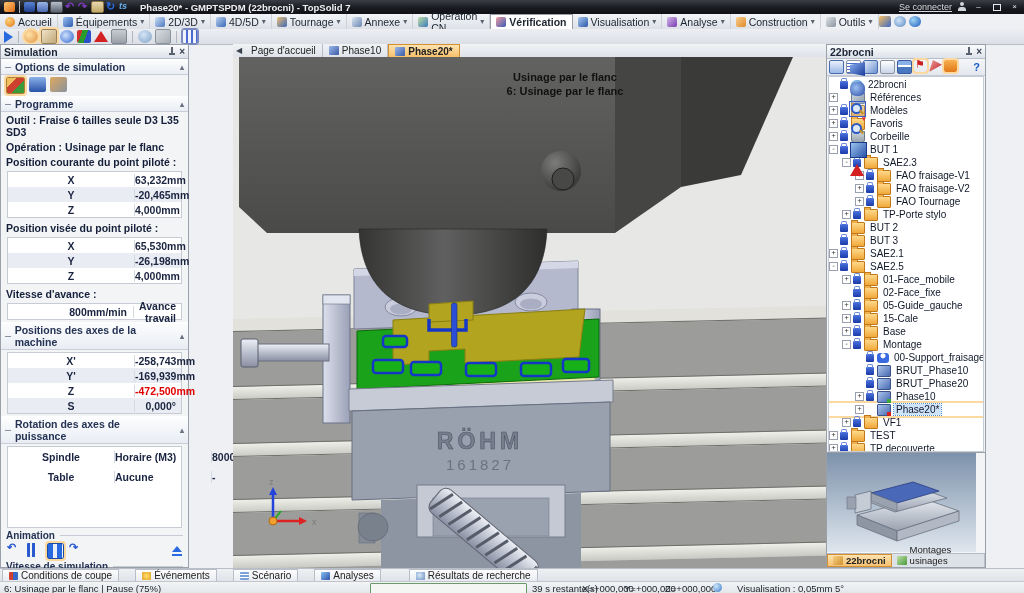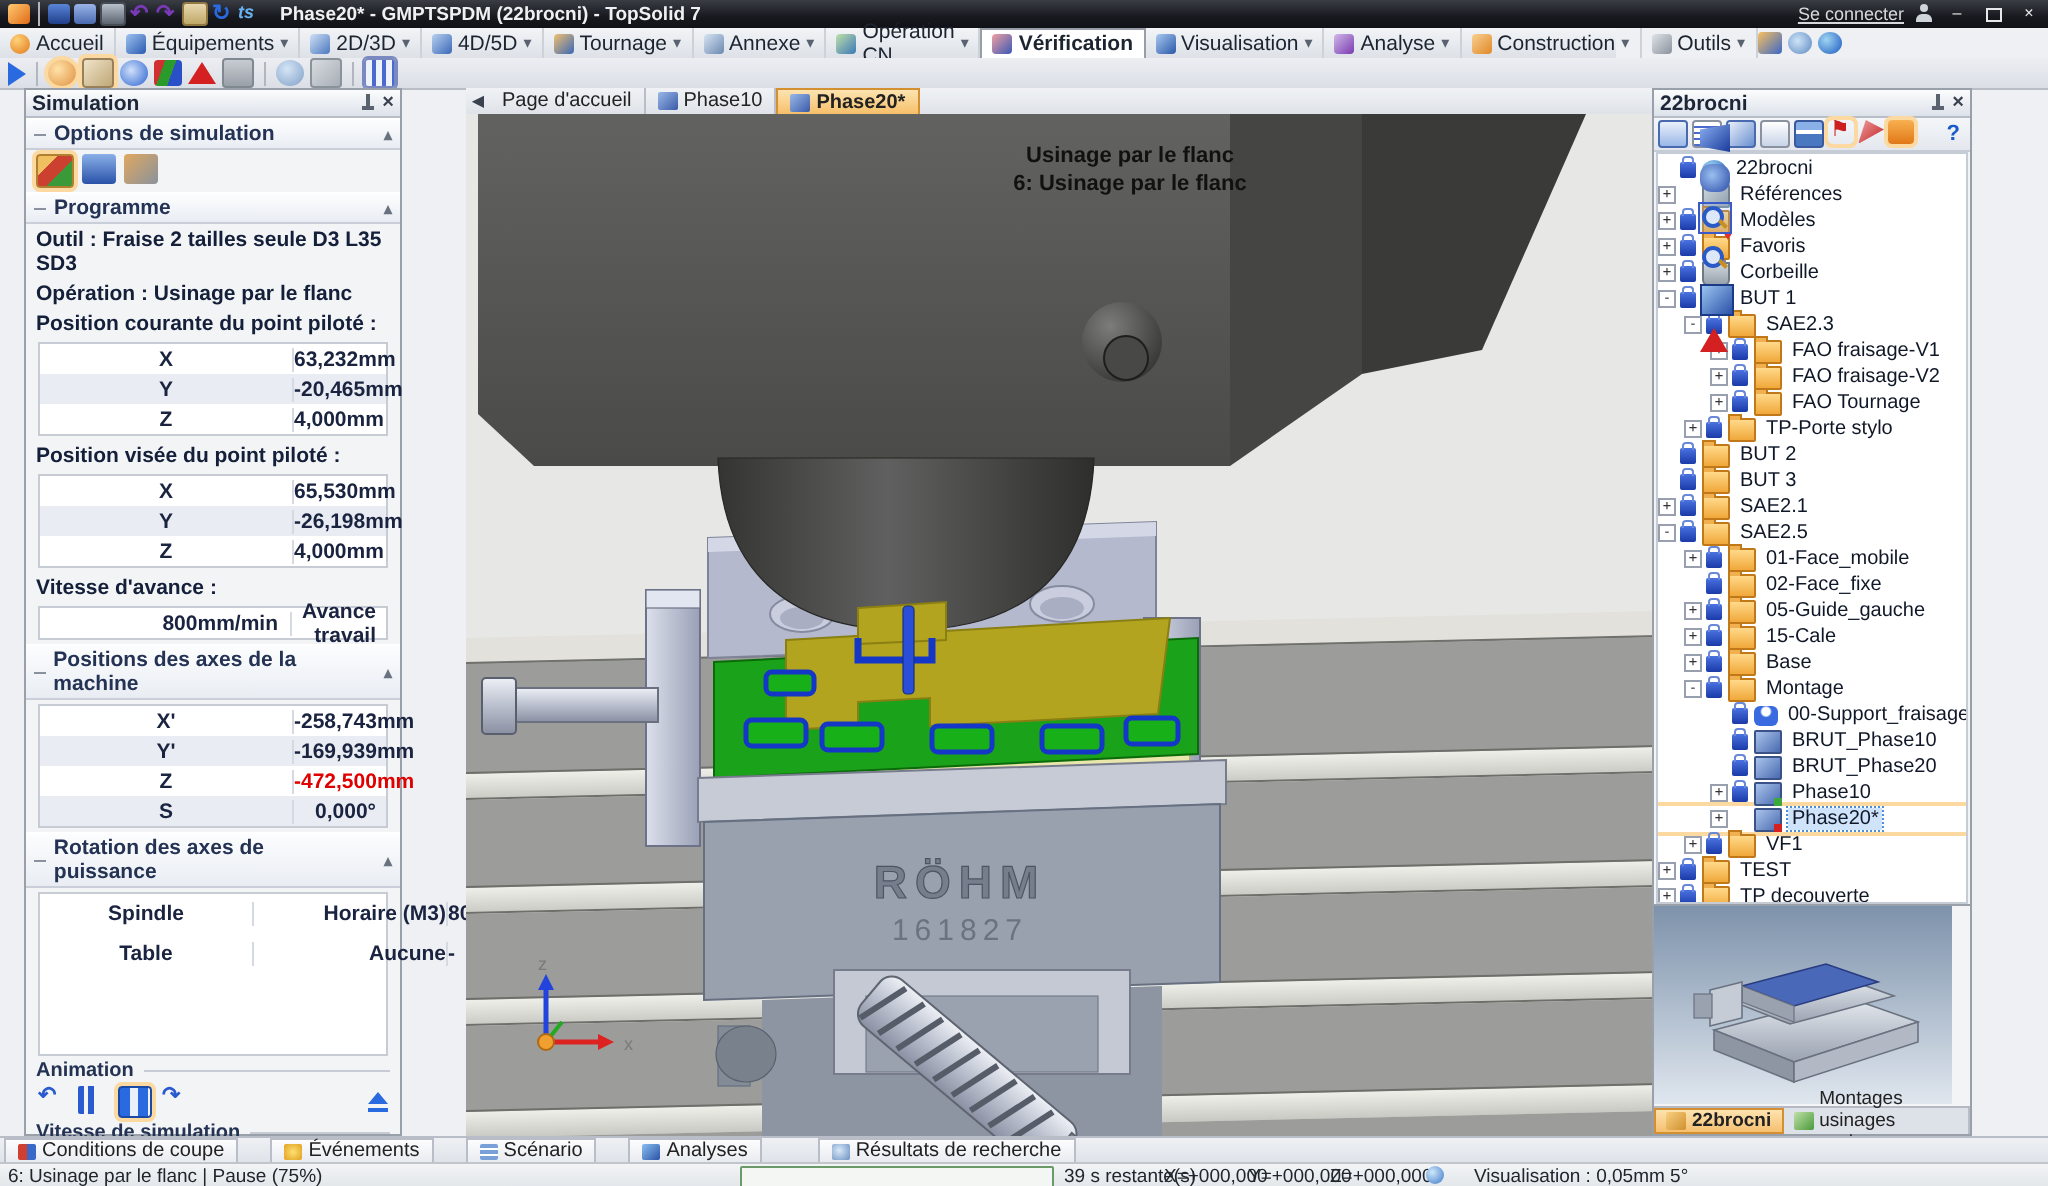--- a/index.html
+++ b/index.html
@@ -86,21 +86,21 @@
   .pline{font-size:10.5px;font-weight:bold;color:#141f3a;padding:2px 5px 1px;flex:none;}
   .ptable{margin:2px 6px;border:1px solid #c6cbd4;background:#fff;flex:none;}
   .prow{display:flex;height:15px;align-items:center;font-size:10.5px;font-weight:bold;color:#1a2440;}
   .prow:nth-of-type(even){background:#e9ecf2;}
   .pl{width:126px;text-align:center;border-right:1px solid #d5dae2;flex:none;}
   .pl.right{text-align:right;padding-right:6px;box-sizing:border-box;}
   .pv{flex:1;text-align:right;padding-right:5px;}
   .pv[data-red="true"]{color:#e00000;}
   .rrow{display:flex;height:20px;align-items:center;font-size:10.5px;font-weight:bold;color:#1a2440;}
   .rc1{width:106px;text-align:center;border-right:1px solid #d5dae2;flex:none;}
-  .rc2{width:96px;text-align:right;border-right:1px solid #d5dae2;flex:none;}
+  .rc2{width:96px;text-align:left;border-right:1px solid #d5dae2;flex:none;}
   .rc3{flex:1;text-align:right;padding-right:5px;}
   .rrow.filler{background:#fff !important;}
   .optrow{display:flex;gap:4px;padding:2px 5px;flex:none;}
   .optrow .ic{width:17px;height:15px;border-radius:2px;}
   [data-icon="simulation-machine-icon"]{background:linear-gradient(135deg,#f0c060 30%,#cc4030 30% 60%,#3a9a3a 60%);border:1px solid #b08030;}
   [data-icon="tool-holder-icon"]{background:linear-gradient(#8ab0e8,#2a52a8);}
   [data-icon="machine-icon"]{background:linear-gradient(135deg,#e0a860,#8a929c);}
   .grouplbl{display:flex;align-items:center;font-size:10px;font-weight:bold;color:#243354;padding:0 5px;flex:none;}
   .grouplbl::after{content:"";flex:1;border-top:1px solid #c6cbd4;margin-left:5px;}
   .animicons{display:flex;align-items:center;gap:5px;padding:2px 6px;flex:none;}
@@ -315,21 +315,21 @@
       <span class="ic" data-icon="colored-model-icon"></span>
       <span class="ic" data-icon="collision-stop-icon"></span>
       <span class="ic" data-icon="machine-display-icon"></span>
       <span class="ic" data-icon="separator"></span>
       <span class="ic" data-icon="globe-display-icon"></span>
       <span class="ic" data-icon="stock-gray-icon"></span>
       <span class="ic" data-icon="separator"></span>
       <span class="ic" data-icon="simulation-filter-icon" data-frame="true"></span>
     </div>
 
-  <div class="panel" style="left:0;width:189px;margin-left:12px;">
+  <div class="panel" style="left:0;width:189px;">
     <div class="pheader">
       <span>Simulation</span>
         <span class="sp"></span>
       <span class="pin"></span>
       <span class="xclose">×</span>
     </div>
     <div class="shdr">
         <span>Options de simulation</span>
         <span class="sp"></span>
         <span class="caret">▴</span>
@@ -340,21 +340,21 @@
         <span class="ic" data-icon="tool-holder-icon"></span>
         <span class="ic" data-icon="machine-icon"></span>
       </div>
     <div class="shdr">
         <span>Programme</span>
         <span class="sp"></span>
         <span class="caret">▴</span>
       </div>
     <div>
 
-    <div class="pline">Outil : Fraise 2 tailles seule D3 L35 SD3</div>
+    <div class="pline">Outil : Fraise 6 tailles seule D3 L35 SD3</div>
         <div class="pline">Opération : Usinage par le flanc</div>
       </div>
     <div class="pline">Position courante du point piloté :</div>
     <div class="ptable">
 
     <div class="prow">
           <span class="pl">X</span>
           <span class="pv">63,232mm</span>
         </div>
         <div class="prow">

